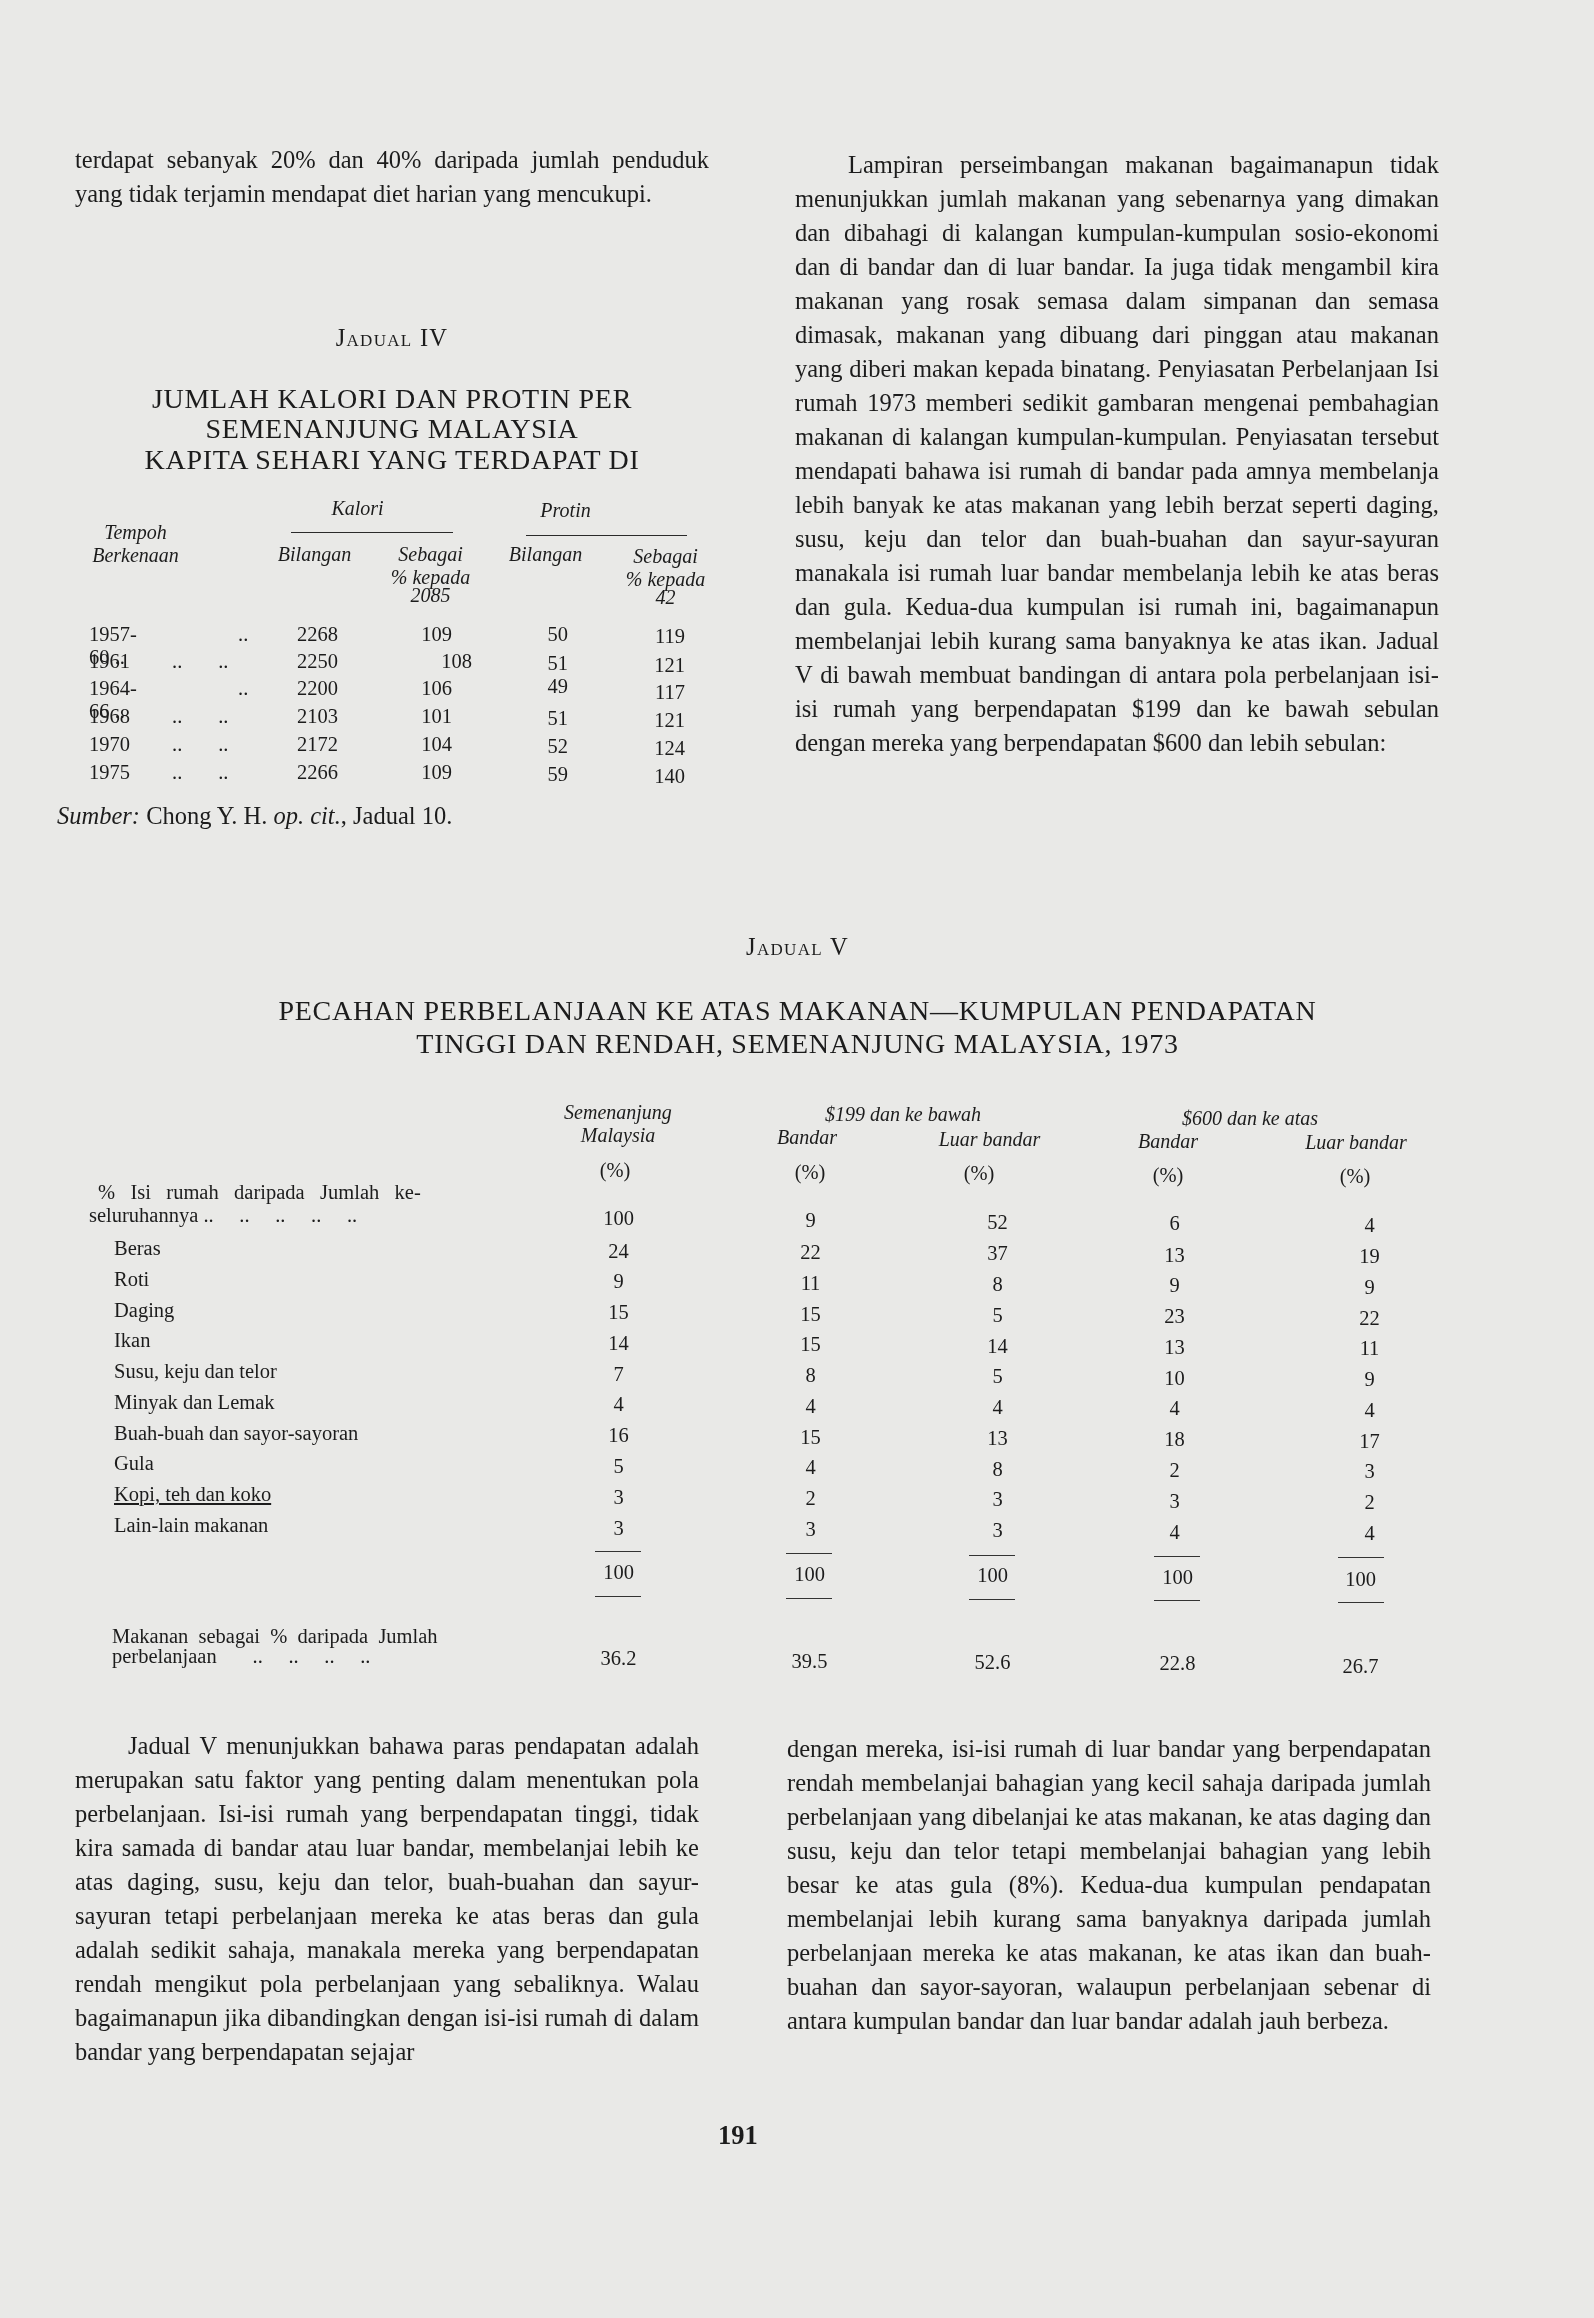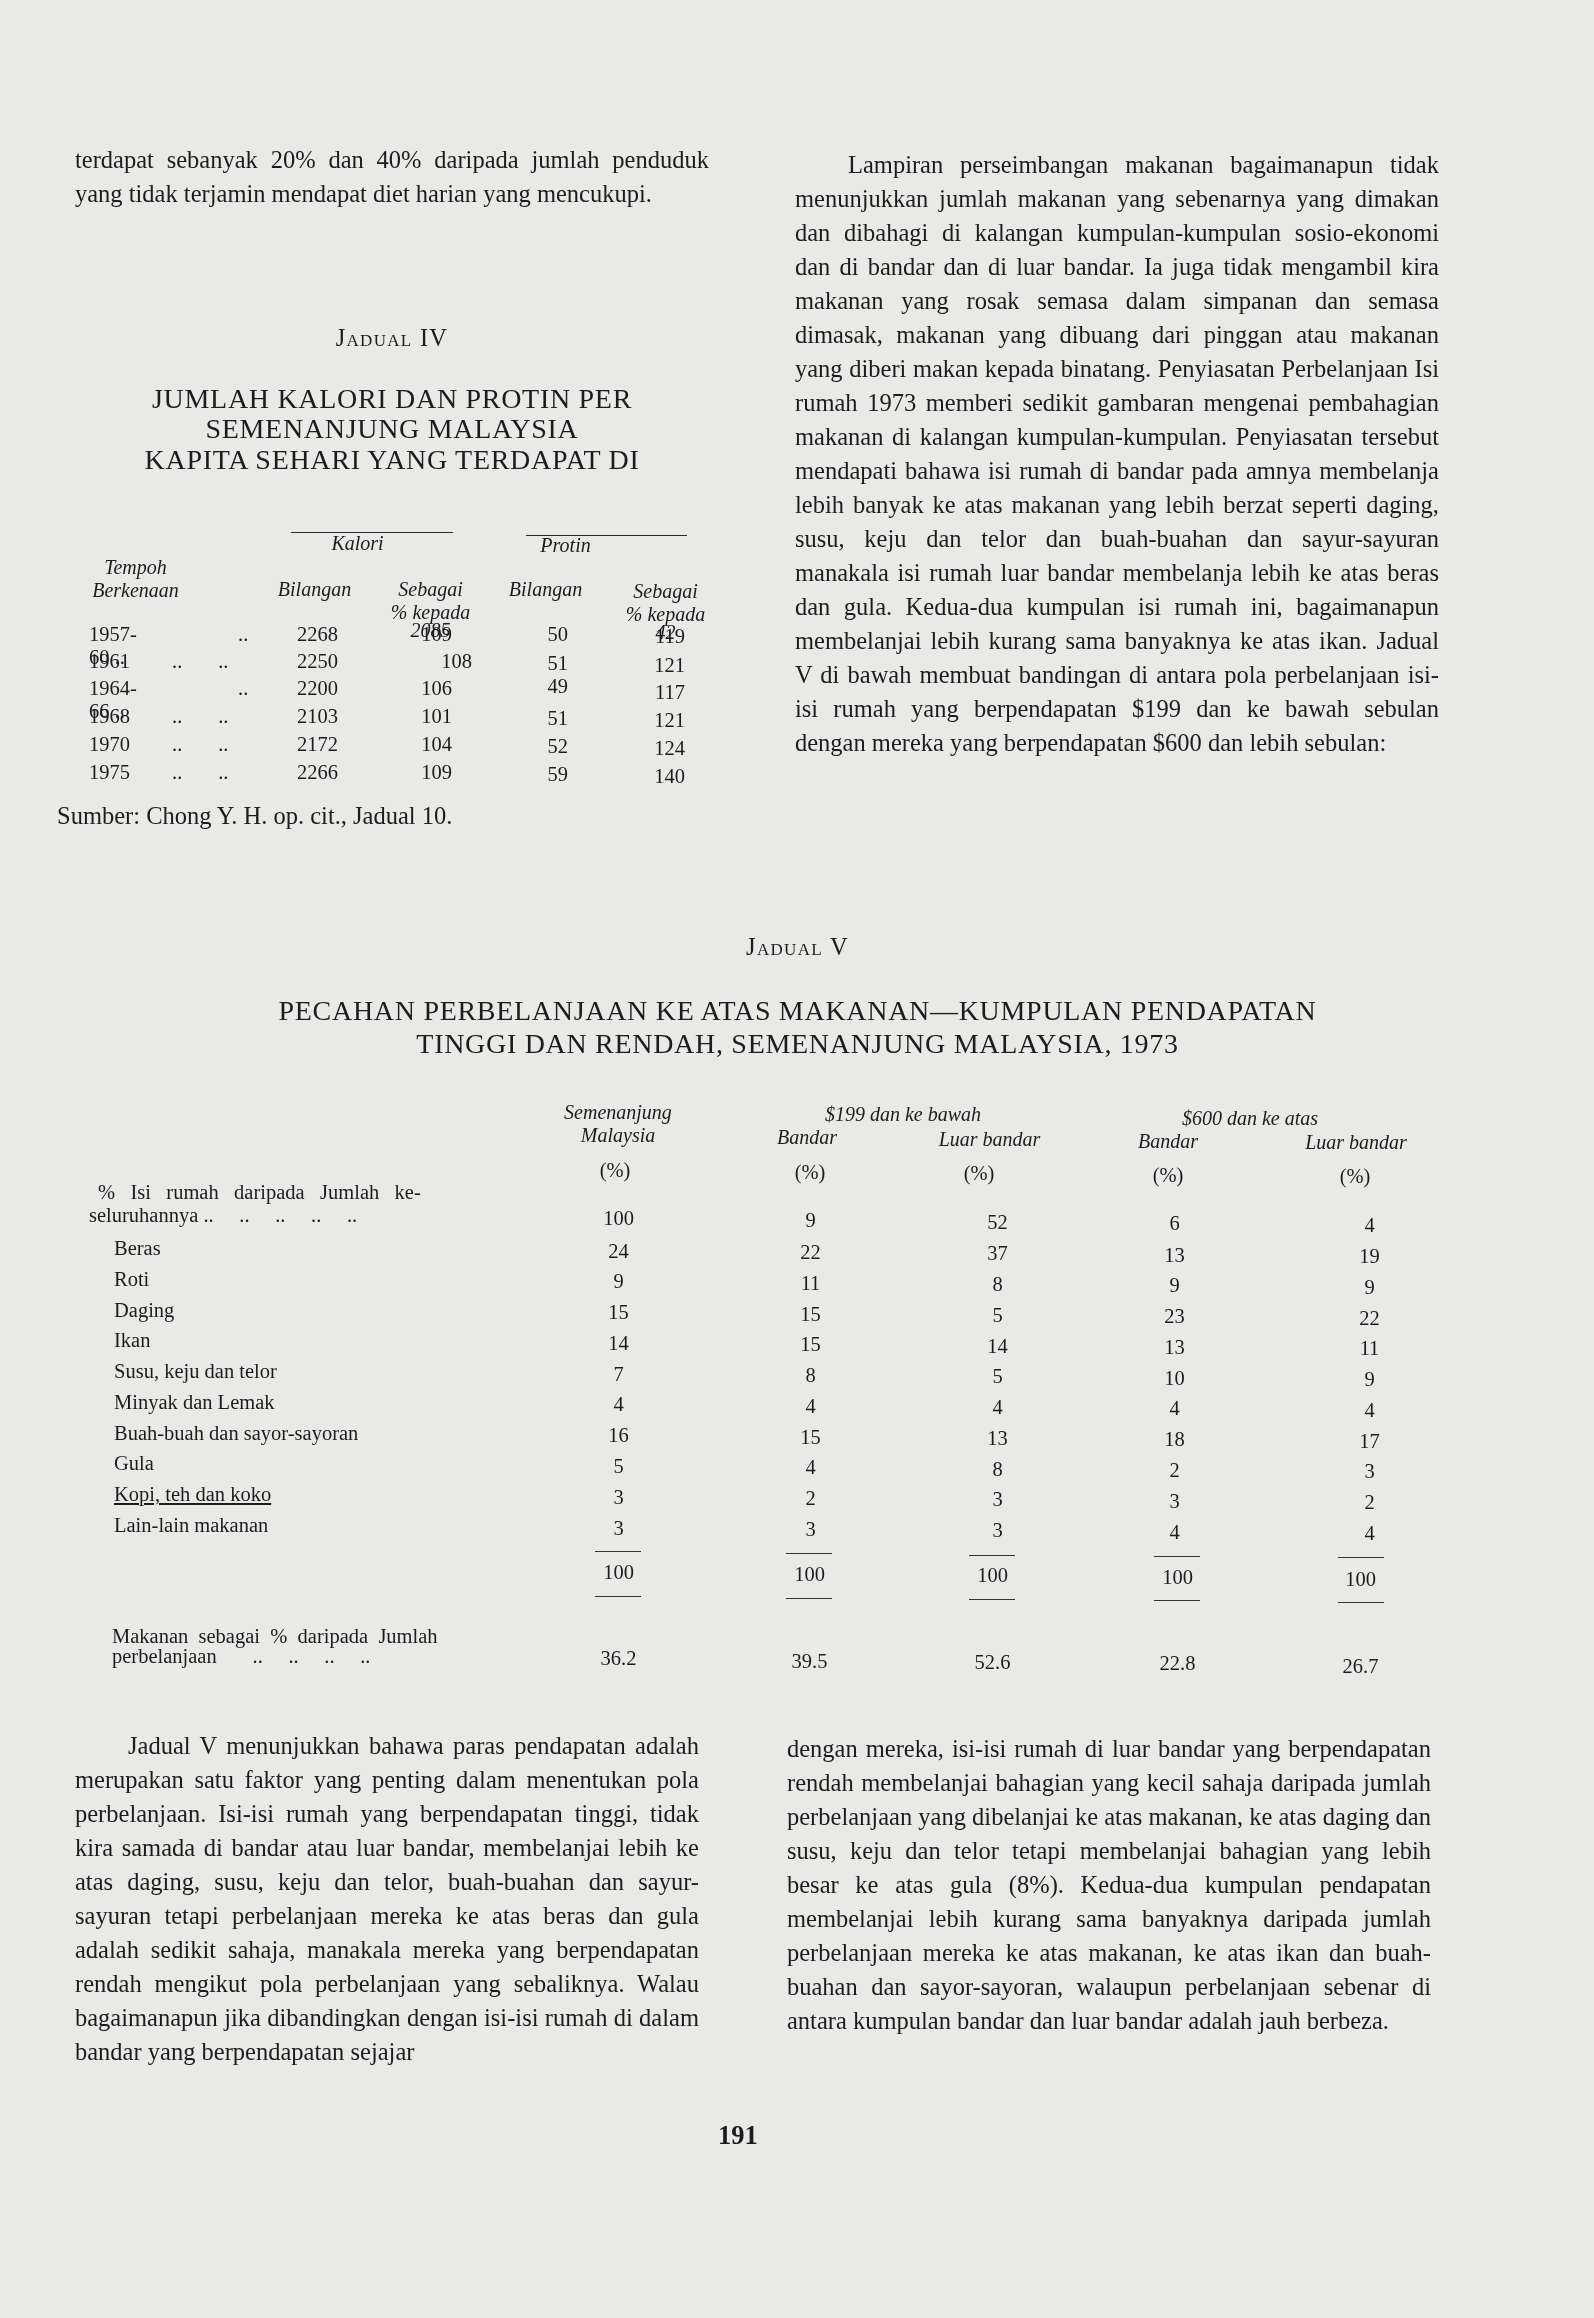--- a/index.html
+++ b/index.html
@@ -12,23 +12,23 @@
     overflow: hidden;
   }
   .col { position: absolute; font-size: 24.5px; line-height: 34px; text-align: justify; }
   .col p { margin: 12px; }
   .indent { text-indent: 53px; }
   .left-col { left: 63px; width: 658px; }
   .right-col { left: 783px; width: 668px; }
   .sc { font-variant: small-caps; letter-spacing: 1.3px; }
   .jtitle { position: absolute; font-size: 24.5px; text-align: center; }
   .jheading { position: absolute; font-size: 28px; line-height: 33px; text-align: center; letter-spacing: 0.7px; }
-  .it { }
+  .it { font-style: italic; }
   .t4 { position: absolute; font-size: 20.5px; }
-  .t4 .hdr { position: absolute; font-style: italic; font-size: 20px; line-height: 22.5px; text-align: center; margin-top: 35px; }
+  .t4 .hdr { position: absolute; font-style: italic; font-size: 20px; line-height: 22.5px; text-align: center; }
   .t4 .cell { position: absolute; text-align: right; }
   .rule { position: absolute; height: 1.3px; background: #2a2a2a; }
   .t5 { position: absolute; font-size: 20.5px; }
   .t5 .hdr { position: absolute; font-style: italic; font-size: 20px; line-height: 22.5px; text-align: center; }
   .t5 .pct { position: absolute; font-size: 20.5px; text-align: center; }
   .t5 .lbl { position: absolute; font-size: 20.5px; white-space: nowrap; }
   .t5 .num { position: absolute; text-align: center; width: 53px; }
   .shortrule { position: absolute; height: 1.3px; width: 46px; background: #333; }
   .pageno { position: absolute; left: 718px; top: 2120px; font-size: 26.5px; font-weight: bold; }
 </style>

